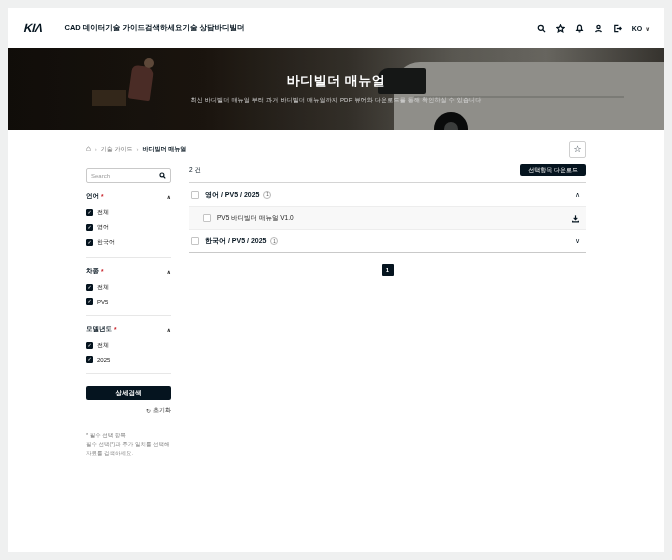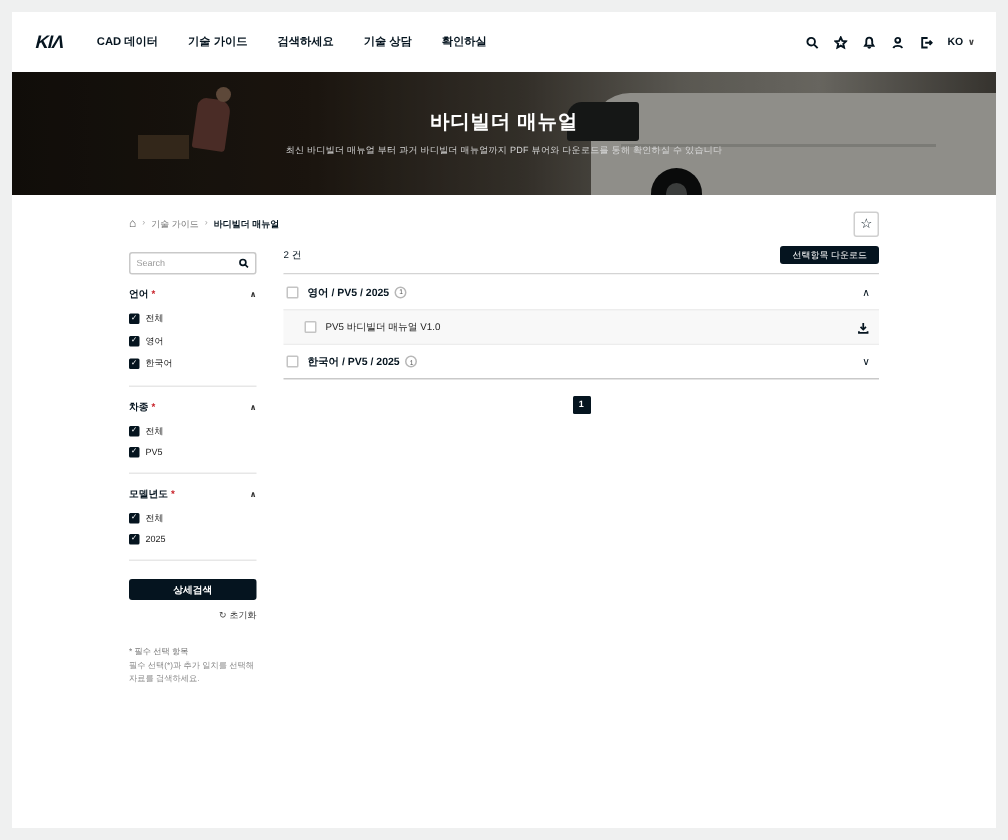--- a/index.html
+++ b/index.html
@@ -4,21 +4,21 @@
 <style>
   * { margin:0; padding:0; box-sizing:border-box; }
   html,body { width:672px; height:560px; }
   body { background:#eff0f0; font-family:"Liberation Sans","DejaVu Sans",sans-serif; color:#05141f; }
   .viewport { width:672px; height:560px; padding:8px; }
   .page { width:656px; height:544px; background:#ffffff; position:relative; overflow:hidden; }
 
   
   .header { height:40px; display:flex; align-items:center; padding:0 14px 0 16px; background:#fff; }
   .logo { font-weight:800; font-size:12px; letter-spacing:-0.5px; transform:skewX(-14deg); color:#05141f; margin-right:22px; }
-  .nav { display:flex; gap:20px; }
+  .nav { display:flex; }
   .nav-item { font-size:7.5px; font-weight:700; color:#05141f; cursor:pointer; white-space:nowrap; }
   .header-right { margin-left:auto; display:flex; align-items:center; gap:9px; }
   .hicon { width:10px; height:10px; display:inline-flex; align-items:center; justify-content:center; }
   .hicon svg { width:9px; height:9px; stroke:#05141f; fill:none; stroke-width:1.4; }
   .lang { display:flex; align-items:center; gap:3px; font-size:7px; font-weight:700; }
   .lang .chev { font-size:6px; color:#444; }
 
   
   .hero { position:relative; height:82px; overflow:hidden;
           background:linear-gradient(90deg,#15100c 0%,#241b13 30%,#4a443c 52%,#85827a 68%,#9a978f 82%,#4e4a44 100%); }
@@ -101,21 +101,21 @@
 <div class="viewport">
   <div class="page">
 
     <div class="header">
       <div class="logo">KIΛ</div>
       <div class="nav">
         <div class="nav-item">CAD 데이터</div>
         <div class="nav-item">기술 가이드</div>
         <div class="nav-item">검색하세요</div>
         <div class="nav-item">기술 상담</div>
-        <div class="nav-item">확인하실</div>
+        <div class="nav-item">바디빌더</div>
       </div>
       <div class="header-right">
         <span class="hicon">
           <svg viewBox="0 0 10 10">
               <circle cx="4.2" cy="4.2" r="2.8"></circle>
               <line x1="6.4" y1="6.4" x2="9" y2="9"></line>
             </svg>
         </span>
         <span class="hicon">
           <svg viewBox="0 0 10 10">

